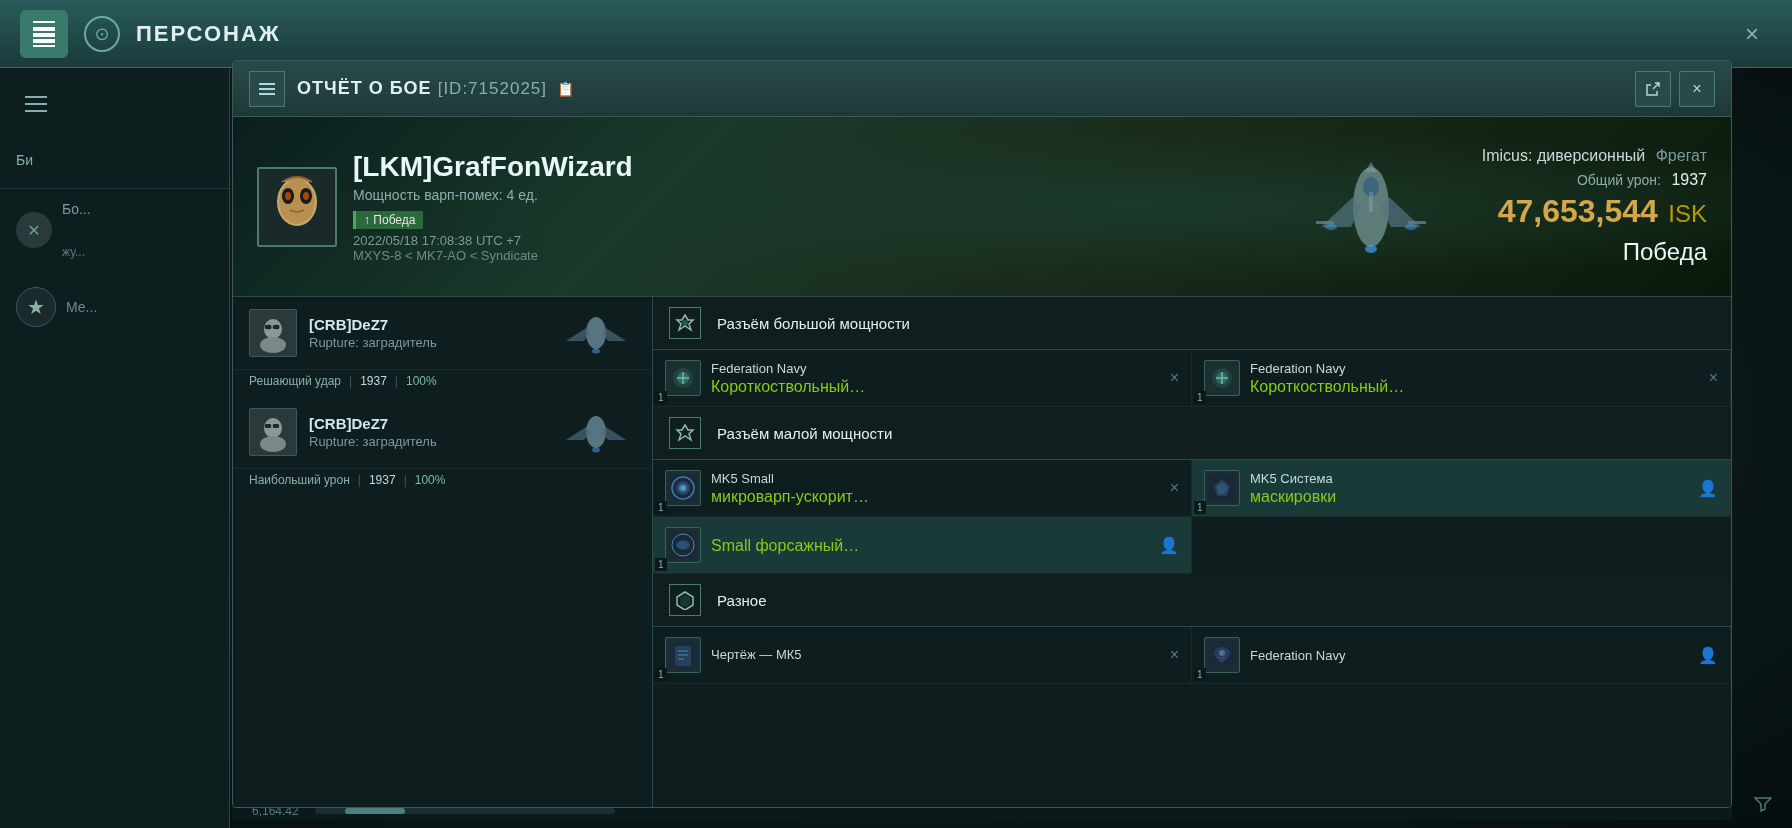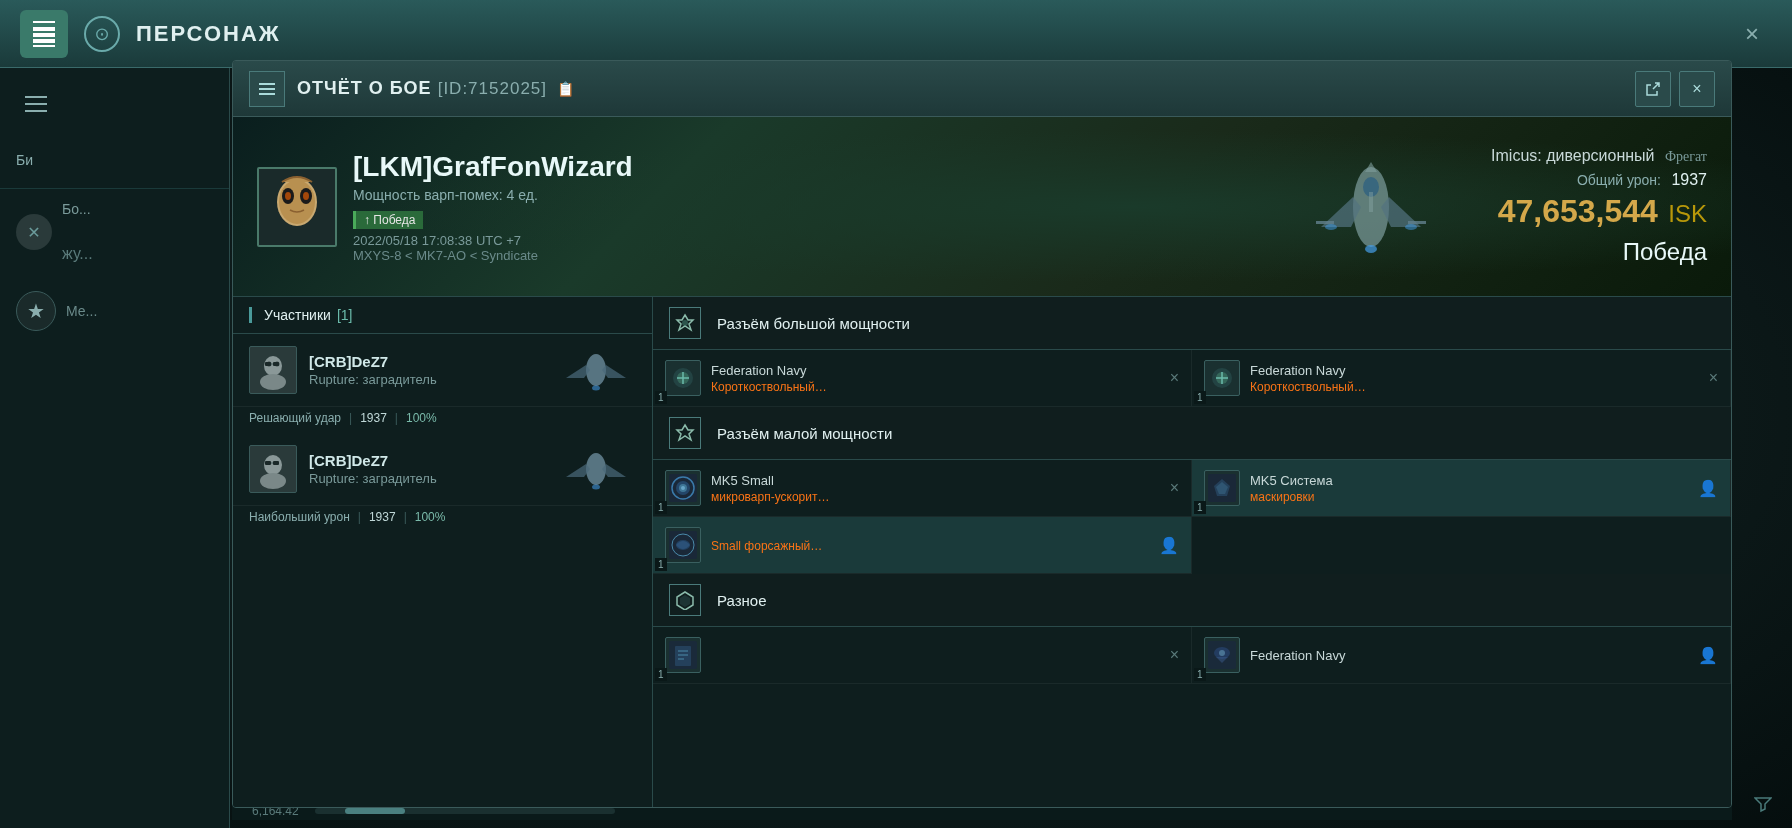--- a/index.html
+++ b/index.html
@@ -272,23 +272,22 @@
       text-align: right;
       position: relative; z-index: 1;
     }
 
     .ship-name {
       font-size: 16px;
       color: #c8d8d8;
     }
 
     .ship-type {
-      font-size: 14px;
+      font-size: 16px;
       color: #7a9a9a;
-      font-family: Liberation Serif, serif;
     }
 
     .damage-label {
       font-size: 14px;
       color: #8aaeae;
       margin-top: 8px;
     }
 
     .damage-value {
       font-size: 16px;
@@ -472,22 +471,22 @@
     .equip-item-info {
       flex: 1;
     }
 
     .equip-item-name {
       font-size: 13px;
       color: #c8d8d8;
     }
 
     .equip-item-sub {
-      font-size: 12px;
-      color: #f97316;
+      font-size: 16px;
+      color: #84cc16;
       margin-top: 2px;
     }
 
     .equip-close {
       color: #5a7a7a;
       font-size: 16px;
       cursor: pointer;
       margin-left: auto;
     }
 
@@ -588,21 +587,21 @@
       <rect y="14" width="22" height="2" fill="#8aaeae"></rect>
     </svg>
   </div>
   <div class="sidebar-item">
     <span>Би</span>
   </div>
   <div class="sidebar-combat">
     <div class="sidebar-icon">✕</div>
     <div>
       <div>Бо...</div>
-      <div style="font-size:16px;color:#5a7a7a;margin-top:28px;">жу...</div>
+      <div style="font-size:12px;color:#5a7a7a;margin-top:28px;">жу...</div>
     </div>
   </div>
 
   <div style="padding: 16px; display:flex; align-items:center; gap:10px; color:#6a8a8a; font-size:14px;">
     <div style="width:40px;height:40px;background:#1a2a2a;border:1px solid #3a5a5a;border-radius:50%;display:flex;align-items:center;justify-content:center;color:#8aaeae;font-size:20px;">★</div>
     <span>Ме...</span>
   </div>
 </div>
 
 <div class="main-panel">
@@ -697,25 +696,20 @@
         <span class="isk-value">47,653,544</span>
         <span class="isk-label">ISK</span>
       </div>
       <div class="victory-text">Победа</div>
     </div>
   </div>
 
   <div class="content-area">
 
     <div class="participants-panel">
-      <div class="section-header">
-        <div class="section-accent"></div>
-        <span>Участники</span>
-        <span class="count-badge">[1]</span>
-      </div>
 
       <div class="participant-item">
         <div class="participant-avatar">
           <svg width="44" height="44" viewBox="0 0 44 44">
             <rect width="44" height="44" fill="#2a3a3a"></rect>
             <ellipse cx="22" cy="18" rx="9" ry="10" fill="#8a9898"></ellipse>
             <ellipse cx="22" cy="34" rx="13" ry="8" fill="#7a8888"></ellipse>
             <circle cx="18" cy="16" r="2.5" fill="#3a4848"></circle>
             <circle cx="26" cy="16" r="2.5" fill="#3a4848"></circle>
 
@@ -914,20 +908,24 @@
           <span class="equip-count">1</span>
           <div class="equip-item-icon">
             <svg width="28" height="28" viewBox="0 0 28 28">
               <rect width="28" height="28" fill="#1a2a3a" rx="2"></rect>
               <rect x="6" y="5" width="16" height="20" rx="1" fill="#2a4a6a" opacity="0.7"></rect>
               <line x1="9" y1="10" x2="19" y2="10" stroke="#4a8aaa" stroke-width="1"></line>
               <line x1="9" y1="14" x2="19" y2="14" stroke="#4a8aaa" stroke-width="1"></line>
               <line x1="9" y1="18" x2="15" y2="18" stroke="#4a8aaa" stroke-width="1"></line>
             </svg>
           </div>
+          <div class="equip-item-info">
+            <div class="equip-item-name">Чертёж — МК5</div>
+            <div class="equip-item-sub"></div>
+          </div>
           <span class="equip-close">×</span>
         </div>
 
         <div class="equip-item" style="position:relative;">
           <span class="equip-count">1</span>
           <div class="equip-item-icon">
             <svg width="28" height="28" viewBox="0 0 28 28">
               <rect width="28" height="28" fill="#1a2a3a" rx="2"></rect>
               <ellipse cx="14" cy="12" rx="8" ry="6" fill="#2a4a7a" opacity="0.6"></ellipse>
               <path d="M8 16 L14 22 L20 16" fill="#3a5a8a" opacity="0.5"></path>

